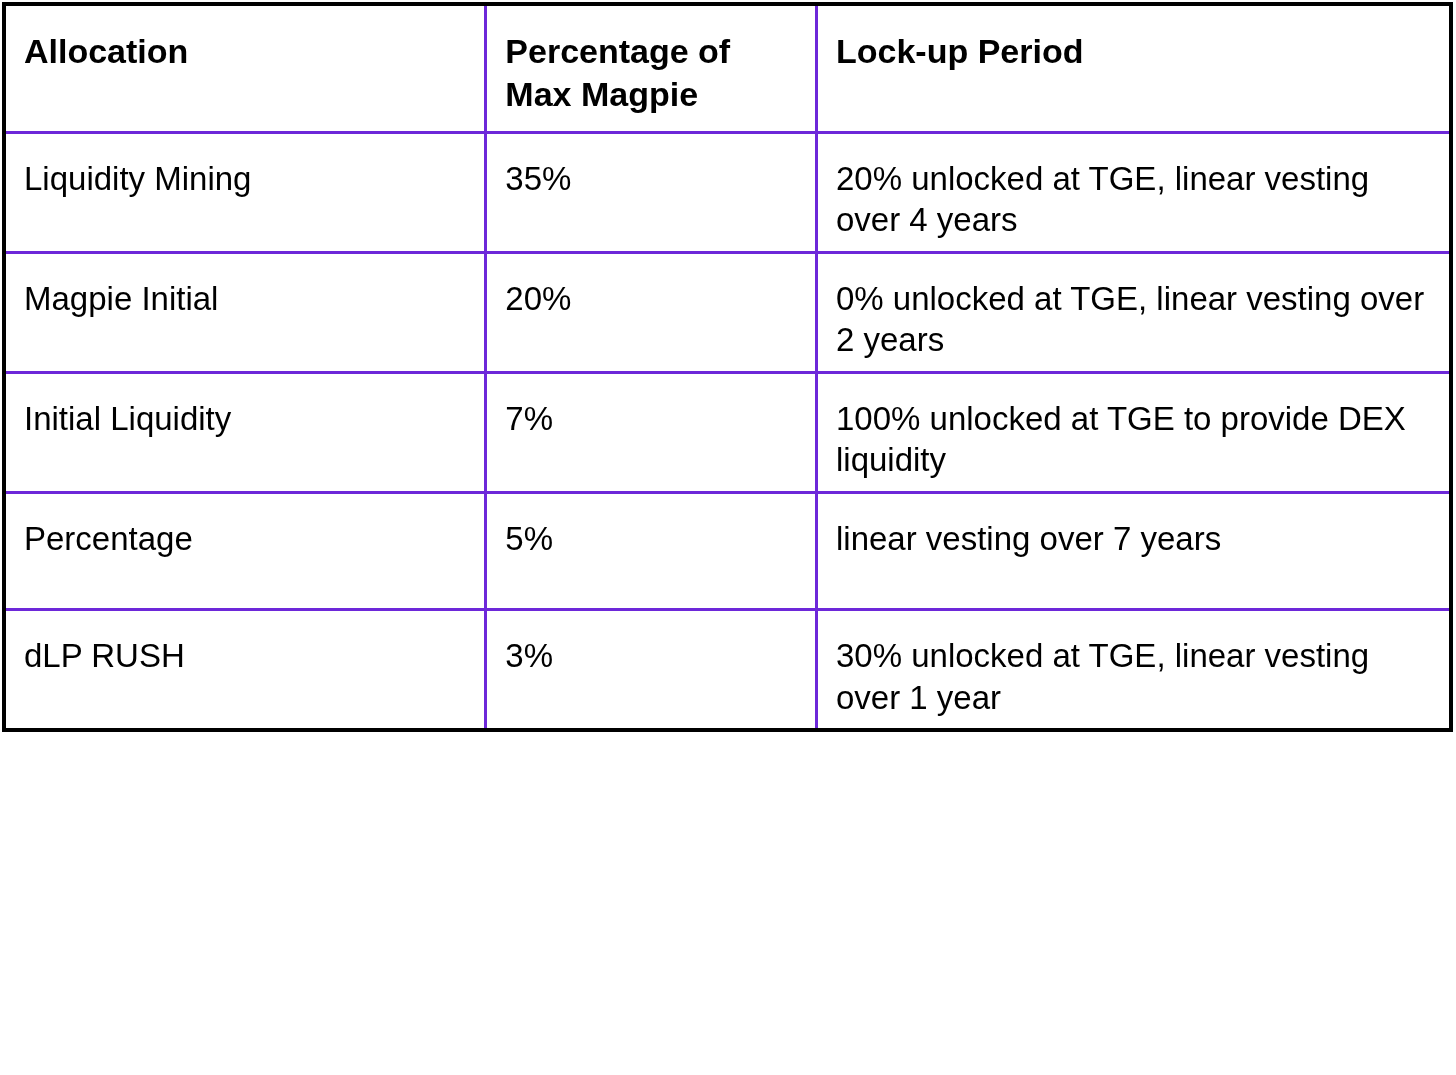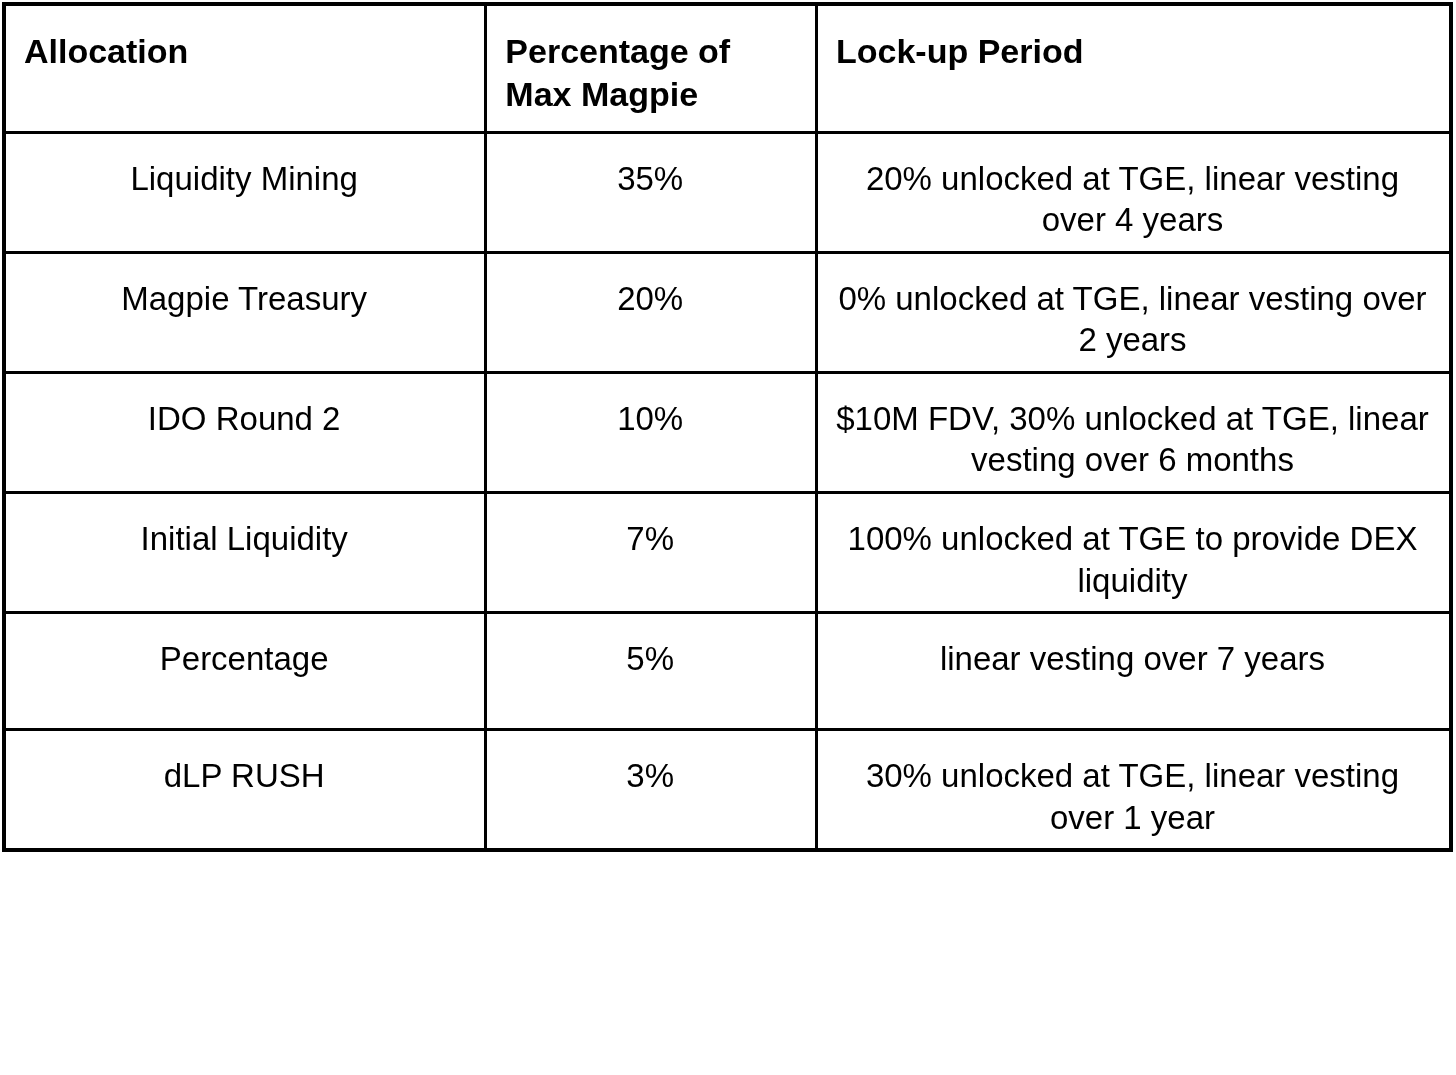--- a/index.html
+++ b/index.html
@@ -21,37 +21,36 @@
     width: 100%;
     background: #ffffff;
     color: #000000;
   }
   table.alloc-table col.c1 { width: 33.3%; }
   table.alloc-table col.c2 { width: 22.85%; }
   table.alloc-table col.c3 { width: 43.85%; }
   table.alloc-table { border: 4px solid #000000; }
   table.alloc-table th,
   table.alloc-table td {
-    border: 3px solid #000000;
+    border: 3px solid #6d28d9;
     vertical-align: top;
     text-align: left;
     padding: 24px 20px 10px 18px;
     font-size: 33px;
     line-height: 1.26;
     overflow: hidden;
   }
   table.alloc-table th {
     font-weight: bold;
     font-size: 34px;
     height: 128px;
   }
   table.alloc-table td {
     font-weight: normal;
     height: 117px;
-    text-align: center;
   }
 </style>
 </head>
 <body>
 
 <div class="table-wrap">
   <table class="alloc-table">
     <colgroup>
       <col class="c1">
       <col class="c2">
@@ -64,28 +63,23 @@
         <th>Lock-up Period</th>
       </tr>
     </thead>
     <tbody>
       <tr>
         <td>Liquidity Mining</td>
         <td>35%</td>
         <td>20% unlocked at TGE, linear vesting over 4 years</td>
       </tr>
       <tr>
-        <td>Magpie Treasury</td>
+        <td>Magpie Initial</td>
         <td>20%</td>
         <td>0% unlocked at TGE, linear vesting over 2 years</td>
-      </tr>
-      <tr>
-        <td>IDO Round 2</td>
-        <td>10%</td>
-        <td>$10M FDV, 30% unlocked at TGE, linear vesting over 6 months</td>
       </tr>
       <tr>
         <td>Initial Liquidity</td>
         <td>7%</td>
         <td>100% unlocked at TGE to provide DEX liquidity</td>
       </tr>
       <tr>
         <td>Percentage</td>
         <td>5%</td>
         <td>linear vesting over 7 years</td>

